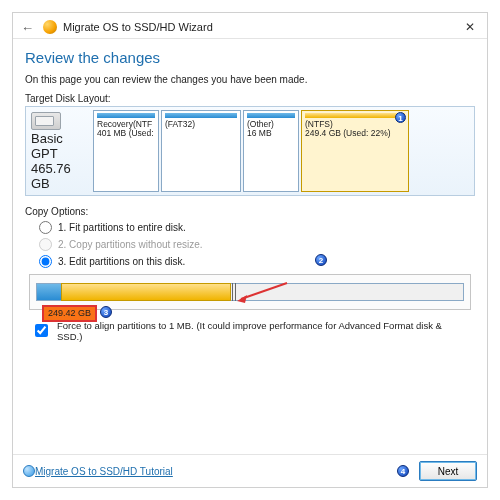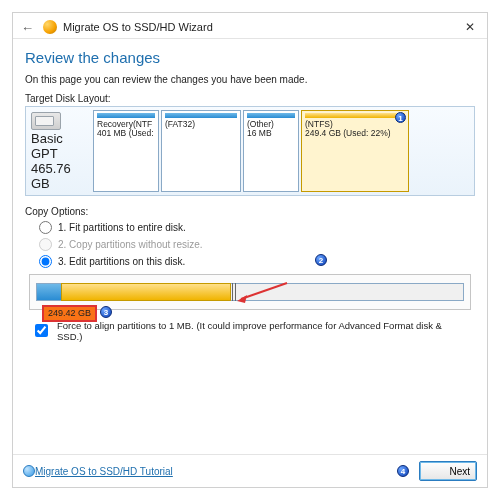--- a/index.html
+++ b/index.html
@@ -35,21 +35,21 @@
   .seg.empty { background:#f0f0f0; }
   .sizechip { position:absolute; top:30px; left:12px; border:2px solid #d33; background:#f97316; font-size:9px; padding:0 4px; line-height:13px; }
   .arrow { position:absolute; top:6px; left:205px; width:55px; height:22px; }
   .arrow svg line { stroke:#d33; stroke-width:2; }
   .arrow svg polygon { fill:#d33; }
   .badge-float { position:absolute; width:12px; height:12px; border-radius:50%; background: radial-gradient(circle at 30% 30%,#6aa4ff,#0b3fb5); color:#fff; font-size:8px; line-height:12px; text-align:center; font-weight:bold; border:1px solid #082a7a; }
   .force { margin:10px 6px 0 6px; display:flex; align-items:center; gap:6px; font-size:9.5px; }
   .footer { position:absolute; bottom:0; left:0; right:0; border-top:1px solid #e4e4e4; padding:6px 10px; display:flex; align-items:center; }
   .tut { color:#1f6fae; text-decoration:underline; font-size:10px; cursor:pointer; display:flex; align-items:center; gap:4px;}
   .tuticon { width:12px; height:12px; border-radius:50%; background: radial-gradient(circle at 30% 30%,#bfe4ff,#3a9be6); border:1px solid #2a7cc0; }
-  .btn { margin-left:6px; min-width:58px; height:20px; border:1px solid #9b9b9b; background:linear-gradient(#fefefe,#e6e6e6); font-size:10px; border-radius:2px; cursor:pointer;text-align:right; }
+  .btn { margin-left:6px; min-width:58px; height:20px; border:1px solid #9b9b9b; background:linear-gradient(#fefefe,#e6e6e6); font-size:10px; border-radius:2px; cursor:pointer; }
   .btn.primary { border-color:#2a7cc0; box-shadow:0 0 0 1px #6fb9e8 inset; }
   .spacer { flex:1; }
   .drag-handle { position:absolute; top:6px; left:200px; height:22px; width:6px; cursor:ew-resize; }
   .drag-handle::before { content:""; position:absolute; left:2px; top:2px; bottom:2px; border-left:1px solid #666; border-right:1px solid #666; width:2px;}
 </style>
 </head>
 <body>
 
 <div class="dialog">
 

